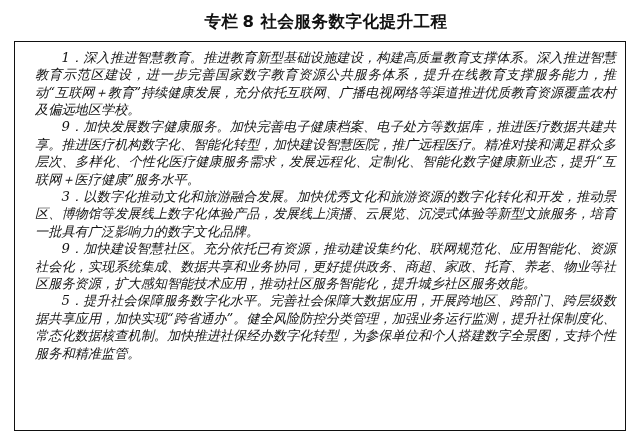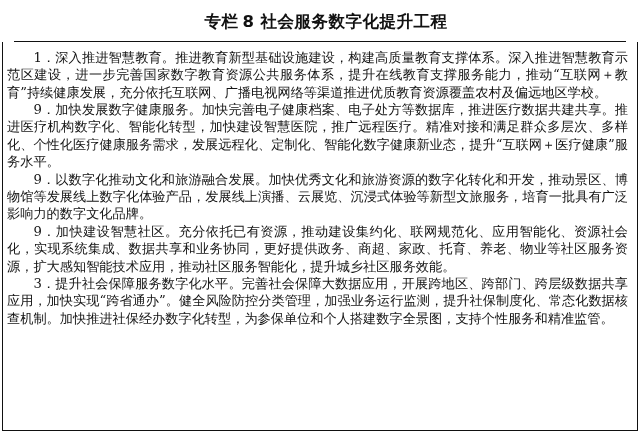--- a/index.html
+++ b/index.html
@@ -32,28 +32,29 @@
   }
   .title .num {
     margin: 0 6px 0 4px;
   }
   .rule {
     height: 0;
     border-top: 1.4px solid #111111;
     margin: 0 14px;
   }
   .body-box {
-    margin: 0 2px;
+    margin: 0 14px;
     border-left: 1.4px solid #111111;
     border-right: 1.4px solid #111111;
     border-bottom: 1.4px solid #111111;
     box-sizing: border-box;
     height: 389px;
-    padding: 7px 9px 4px 4px;
+    padding: 7px 9px 4px 20px;
     overflow: hidden;
+    font-style: italic;
   }
   .para {
     font-size: 13.2px;
     line-height: 17.4px;
     color: #131313;
     text-align: justify;
     text-justify: inter-ideograph;
     text-indent: 2em;
     margin: 0 0 0 0;
     letter-spacing: 0px;
@@ -70,18 +71,18 @@
 
   <div class="title">
     <span>专栏</span><span class="num">8</span><span>社会服务数字化提升工程</span>
   </div>
 
   <div class="rule"></div>
 
   <div class="body-box">
     <p class="para">1．深入推进智慧教育。推进教育新型基础设施建设，构建高质量教育支撑体系。深入推进智慧教育示范区建设，进一步完善国家数字教育资源公共服务体系，提升在线教育支撑服务能力，推动“互联网＋教育”持续健康发展，充分依托互联网、广播电视网络等渠道推进优质教育资源覆盖农村及偏远地区学校。</p>
     <p class="para">9．加快发展数字健康服务。加快完善电子健康档案、电子处方等数据库，推进医疗数据共建共享。推进医疗机构数字化、智能化转型，加快建设智慧医院，推广远程医疗。精准对接和满足群众多层次、多样化、个性化医疗健康服务需求，发展远程化、定制化、智能化数字健康新业态，提升“互联网＋医疗健康”服务水平。</p>
-    <p class="para">9．以数字化推动文化和旅游融合发展。加快优秀文化和旅游资源的数字化转化和开发，推动景区、博物馆等发展线上数字化体验产品，发展线上演播、云展览、沉浸式体验等新型文旅服务，培育一批具有广泛影响力的数字文化品牌。</p>
+    <p class="para">3．以数字化推动文化和旅游融合发展。加快优秀文化和旅游资源的数字化转化和开发，推动景区、博物馆等发展线上数字化体验产品，发展线上演播、云展览、沉浸式体验等新型文旅服务，培育一批具有广泛影响力的数字文化品牌。</p>
     <p class="para">9．加快建设智慧社区。充分依托已有资源，推动建设集约化、联网规范化、应用智能化、资源社会化，实现系统集成、数据共享和业务协同，更好提供政务、商超、家政、托育、养老、物业等社区服务资源，扩大感知智能技术应用，推动社区服务智能化，提升城乡社区服务效能。</p>
-    <p class="para">3．提升社会保障服务数字化水平。完善社会保障大数据应用，开展跨地区、跨部门、跨层级数据共享应用，加快实现“跨省通办”。健全风险防控分类管理，加强业务运行监测，提升社保制度化、常态化数据核查机制。加快推进社保经办数字化转型，为参保单位和个人搭建数字全景图，支持个性服务和精准监管。</p>
+    <p class="para">5．提升社会保障服务数字化水平。完善社会保障大数据应用，开展跨地区、跨部门、跨层级数据共享应用，加快实现“跨省通办”。健全风险防控分类管理，加强业务运行监测，提升社保制度化、常态化数据核查机制。加快推进社保经办数字化转型，为参保单位和个人搭建数字全景图，支持个性服务和精准监管。</p>
   </div>
 
 </div>
 
 </body></html>

